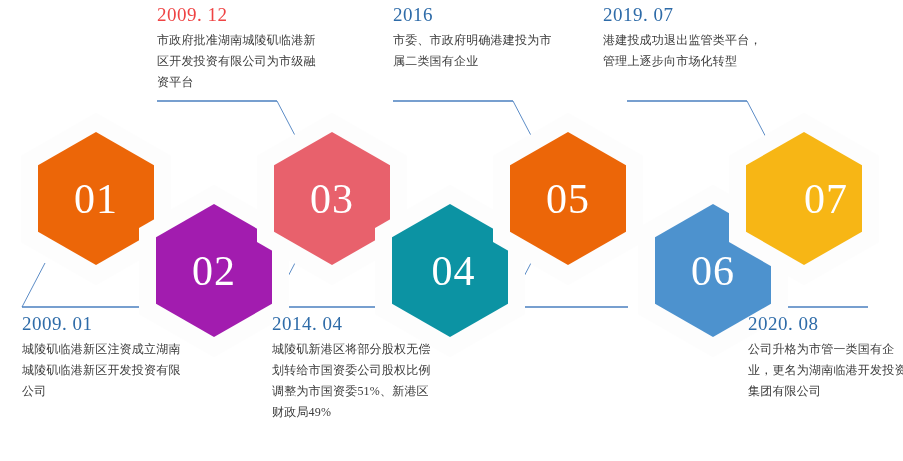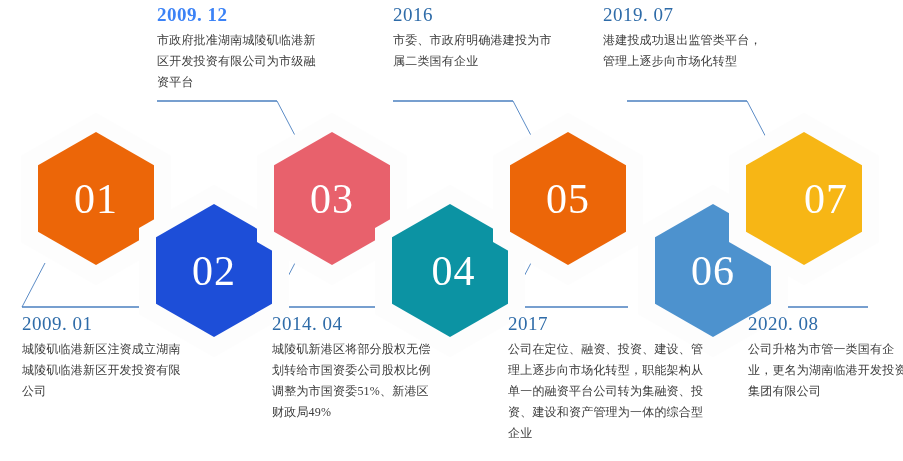--- a/index.html
+++ b/index.html
@@ -125,21 +125,21 @@
 
   <div class="hex-wrap" style="left:21px; top:113px;text-decoration:underline;">
     <div class="hex-outer" style="background: rgb(253, 253, 253);"></div>
     <div class="hex-inner" style="background: rgb(236, 102, 8);">
       <span class="hex-num" style="color: rgb(255, 255, 255);">01</span>
     </div>
   </div>
 
   <div class="hex-wrap" style="left:139px; top:185px;">
     <div class="hex-outer" style="background: rgb(253, 253, 253);"></div>
-    <div class="hex-inner" style="background: #1d4ed8;">
+    <div class="hex-inner" style="background: #a21caf;">
       <span class="hex-num" style="color: rgb(255, 255, 255);">02</span>
     </div>
   </div>
 
   <div class="hex-wrap" style="left:257px; top:113px;">
     <div class="hex-outer" style="background: rgb(253, 253, 253);"></div>
     <div class="hex-inner" style="background: rgb(232, 97, 108);">
       <span class="hex-num" style="color: rgb(255, 255, 255);">03</span>
     </div>
   </div>
@@ -166,21 +166,21 @@
   </div>
 
   <div class="hex-wrap" style="left:729px; top:113px;">
     <div class="hex-outer" style="background: rgb(253, 253, 253);"></div>
     <div class="hex-inner" style="background: rgb(247, 182, 21);">
       <span class="hex-num" style="color: rgb(255, 255, 255); margin-left: 44px;">07</span>
     </div>
   </div>
 
   <div class="block" style="left:157px; top:4px;">
-    <div class="date" style="color: #3b82f6; font-weight: bold;">2009. 12</div>
+    <div class="date" style="color: #ef4444;">2009. 12</div>
     <div class="desc" style="color: rgb(59, 59, 59);">市政府批准湖南城陵矶临港新区开发投资有限公司为市级融资平台</div>
   </div>
 
   <div class="block" style="left:393px; top:4px;">
     <div class="date" style="color: rgb(46, 107, 168);">2016</div>
     <div class="desc" style="color: rgb(59, 59, 59);">市委、市政府明确港建投为市属二类国有企业</div>
   </div>
 
   <div class="block" style="left:603px; top:4px;">
     <div class="date" style="color: rgb(46, 107, 168);">2019. 07</div>
@@ -190,23 +190,19 @@
   <div class="block" style="left:22px; top:313px;">
     <div class="date" style="color: rgb(46, 107, 168);">2009. 01</div>
     <div class="desc" style="color: rgb(59, 59, 59);">城陵矶临港新区注资成立湖南城陵矶临港新区开发投资有限公司</div>
   </div>
 
   <div class="block" style="left:272px; top:313px;">
     <div class="date" style="color: rgb(46, 107, 168);">2014. 04</div>
     <div class="desc" style="color: rgb(59, 59, 59);">城陵矶新港区将部分股权无偿划转给市国资委公司股权比例调整为市国资委51%、新港区财政局49%</div>
   </div>
 
-  <div class="block wide" style="left:508px; top:313px;">
-    <div class="date" style="color: rgb(46, 107, 168);">2017</div>
-    <div class="desc" style="color: rgb(59, 59, 59);">公司在定位、融资、投资、建设、管理上逐步向市场化转型，职能架构从单一的融资平台公司转为集融资、投资、建设和资产管理为一体的综合型企业</div>
-  </div>
 
   <div class="block" style="left:748px; top:313px;">
     <div class="date" style="color: rgb(46, 107, 168);">2020. 08</div>
     <div class="desc" style="color: rgb(59, 59, 59);">公司升格为市管一类国有企业，更名为湖南临港开发投资集团有限公司</div>
   </div>
 
 </div>
 
 </body></html>

